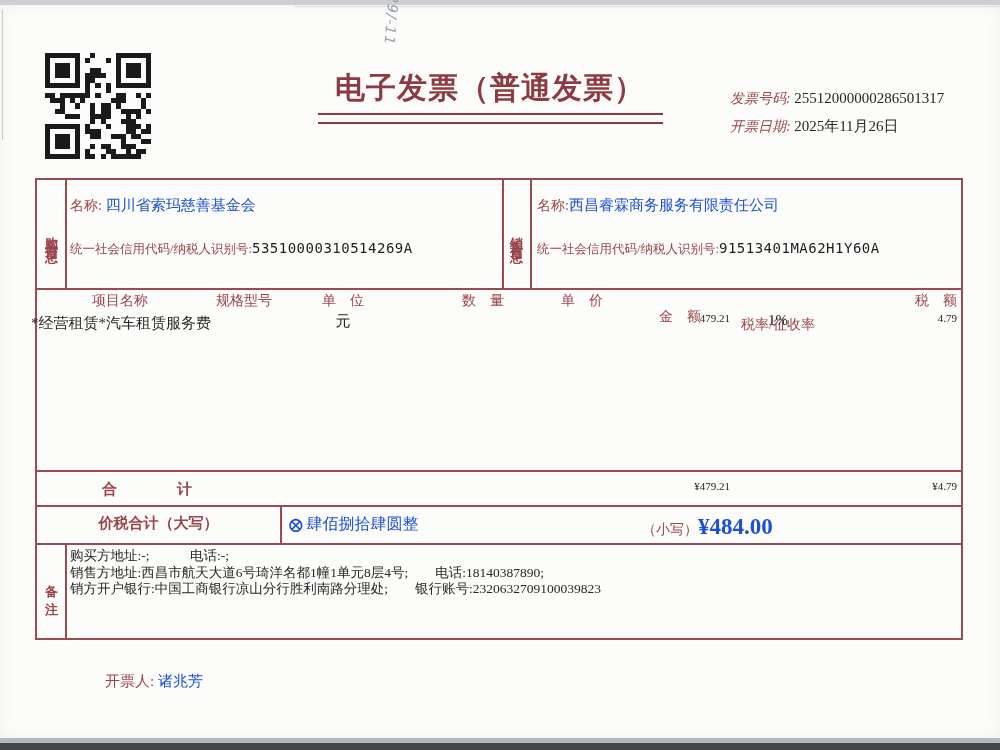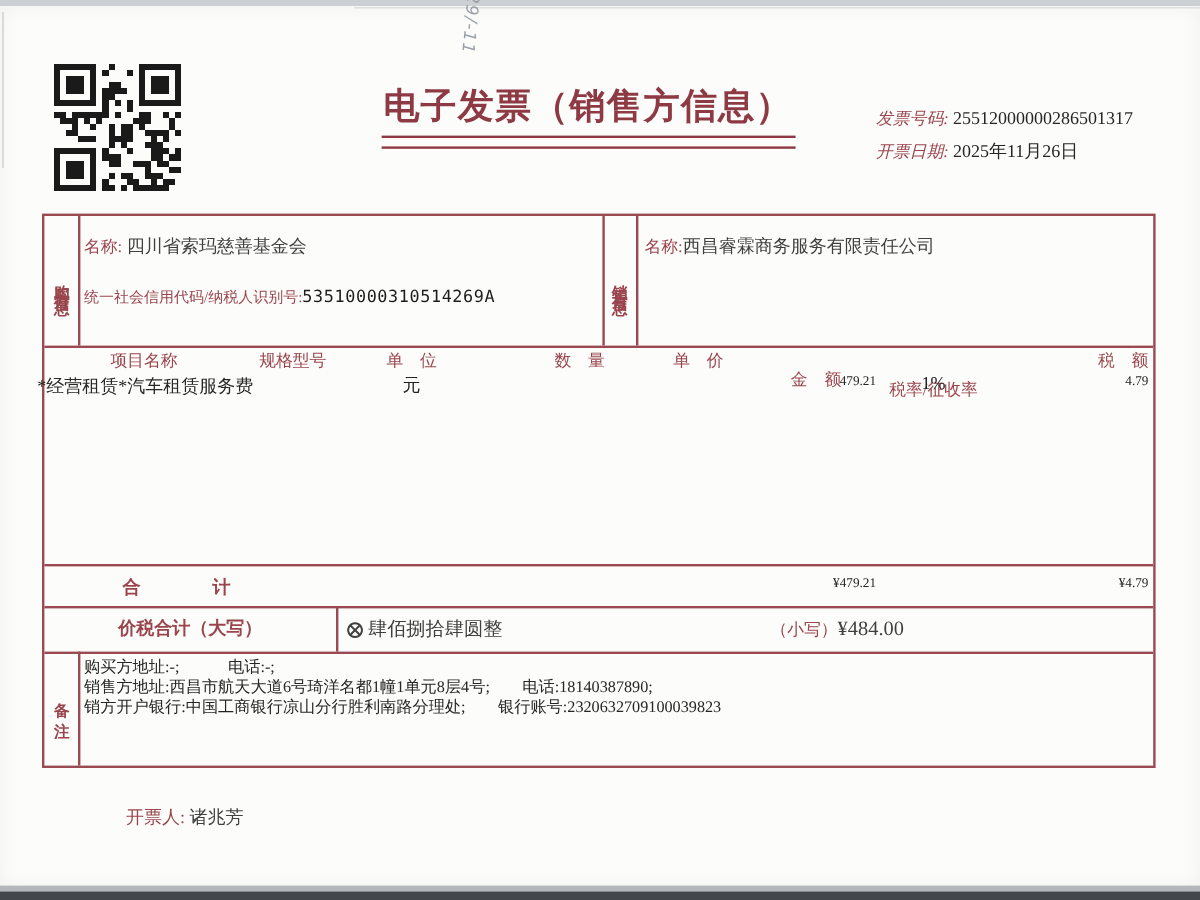--- a/index.html
+++ b/index.html
@@ -12,21 +12,21 @@
   .paper{
     position:absolute;left:0;top:5px;width:1000px;height:735px;
     background:#fcfcfa;
     box-shadow:inset 0 0 18px rgba(0,0,0,0.05);
   }
   .scan-top-line{position:absolute;left:295px;top:6px;width:705px;height:1px;background:#d8dadb;}
   .scan-left-line{position:absolute;left:2px;top:10px;width:1px;height:130px;background:#c6c8ca;}
   .scan-strip-light{position:absolute;left:0;top:738px;width:1000px;height:6px;background:#b4b8bd;}
   .scan-strip-dark{position:absolute;left:0;top:743px;width:1000px;height:7px;background:#43464b;}
   .maroon{color:#9a454d;}
-  .blk{color:#404040;}
+  .blk{color:#1d4ed8;}
 
   .handwriting{
     position:absolute;left:372px;top:6px;width:40px;
     transform:rotate(95deg);transform-origin:center;
     font-family:"DejaVu Sans",sans-serif;font-style:italic;
     font-size:14px;color:#9aa0a8;letter-spacing:1px;
   }
 
   .qr{position:absolute;left:45px;top:52px;width:106px;height:108px;}
   .qr svg{width:100%;height:100%;}
@@ -286,21 +286,21 @@
       <rect x="9" y="20" width="1" height="1" fill="#1a1a1a"></rect>
       <rect x="11" y="20" width="1" height="1" fill="#1a1a1a"></rect>
       <rect x="13" y="20" width="1" height="1" fill="#1a1a1a"></rect>
       <rect x="14" y="20" width="1" height="1" fill="#1a1a1a"></rect>
       <rect x="15" y="20" width="1" height="1" fill="#1a1a1a"></rect>
       <rect x="16" y="20" width="1" height="1" fill="#1a1a1a"></rect>
       <rect x="17" y="20" width="1" height="1" fill="#1a1a1a"></rect>
       <rect x="18" y="20" width="1" height="1" fill="#1a1a1a"></rect>
     </svg></div>
 
-<div class="title">电子发票（销售方信息）</div>
+<div class="title">电子发票（普通发票）</div>
 <div class="title-rule"></div>
 
 <div class="inv-line" style="left:730px;top:90px;">
   <span class="lab">发票号码:</span>
   <span class="val">25512000000286501317</span>
 </div>
 <div class="inv-line" style="left:730px;top:117px;">
   <span class="lab">开票日期:</span>
   <span class="val">2025年11月26日</span>
 </div>
@@ -319,20 +319,23 @@
     <span class="lab13">名称:</span>
     <span class="blk">四川省索玛慈善基金会</span>
   </div>
   <div class="cell-text" style="left:33px;top:60px;">
     <span class="lab12">统一社会信用代码/纳税人识别号:</span><span class="mono">53510000310514269A</span>
   </div>
 
   <div class="cell-text" style="left:500px;top:16px;">
     <span class="lab13">名称:</span><span class="blk">西昌睿霖商务服务有限责任公司</span>
   </div>
+  <div class="cell-text" style="left:500px;top:60px;">
+    <span class="lab12">统一社会信用代码/纳税人识别号:</span><span class="mono">91513401MA62H1Y60A</span>
+  </div>
 
   <div class="hdr" style="left:18px;top:112px;width:130px;">项目名称</div>
   <div class="hdr" style="left:157px;top:112px;width:100px;">规格型号</div>
   <div class="hdr" style="left:256px;top:112px;width:100px;">单　位</div>
   <div class="hdr" style="left:396px;top:112px;width:100px;">数　量</div>
   <div class="hdr" style="left:495px;top:112px;width:100px;">单　价</div>
   <div class="hdr" style="left:593px;top:128px;width:100px;">金　额</div>
   <div class="hdr" style="left:691px;top:112px;width:100px;margin-top:24px;">税率/征收率</div>
   <div class="hdr" style="right:4px;top:112px;width:100px;text-align:right;">税　额</div>
 
@@ -347,21 +350,21 @@
   <div class="num" style="left:593px;top:300px;width:100px;">¥479.21</div>
   <div class="num" style="right:4px;top:300px;width:100px;">¥4.79</div>
 
   <div class="hline" style="top:325px;"></div>
   <div class="vline" style="left:243px;top:325px;height:38px;"></div>
   <div class="cell-text maroon ctr" style="left:0;top:334px;width:243px;font-weight:600;">价税合计（大写）</div>
   <div class="cell-text" style="left:250px;top:333px;">
     <span class="big-x blk">⊗</span><span class="blk" style="font-size:16px;">肆佰捌拾肆圆整</span>
   </div>
   <div class="cell-text" style="left:605px;top:334px;">
-    <span class="lab13">（小写）</span><span class="blk" style="font-size:17px;">¥484.00</span>
+    <span class="lab13">（小写）</span><span class="blk" style="font-size:23px;font-weight:bold;">¥484.00</span>
   </div>
 
   <div class="hline" style="top:363px;"></div>
   <div class="vline" style="left:28px;top:363px;height:95px;"></div>
   <div class="vlabel" style="left:0;top:370px;height:82px;letter-spacing:16px;">备注</div>
   <div style="position:absolute;left:33px;top:368px;">
     <div class="remark-line">购买方地址:-;　　　电话:-;</div>
     <div class="remark-line">销售方地址:西昌市航天大道6号琦洋名都1幢1单元8层4号;　　电话:18140387890;</div>
     <div class="remark-line">销方开户银行:中国工商银行凉山分行胜利南路分理处;　　银行账号:2320632709100039823</div>
   </div>

